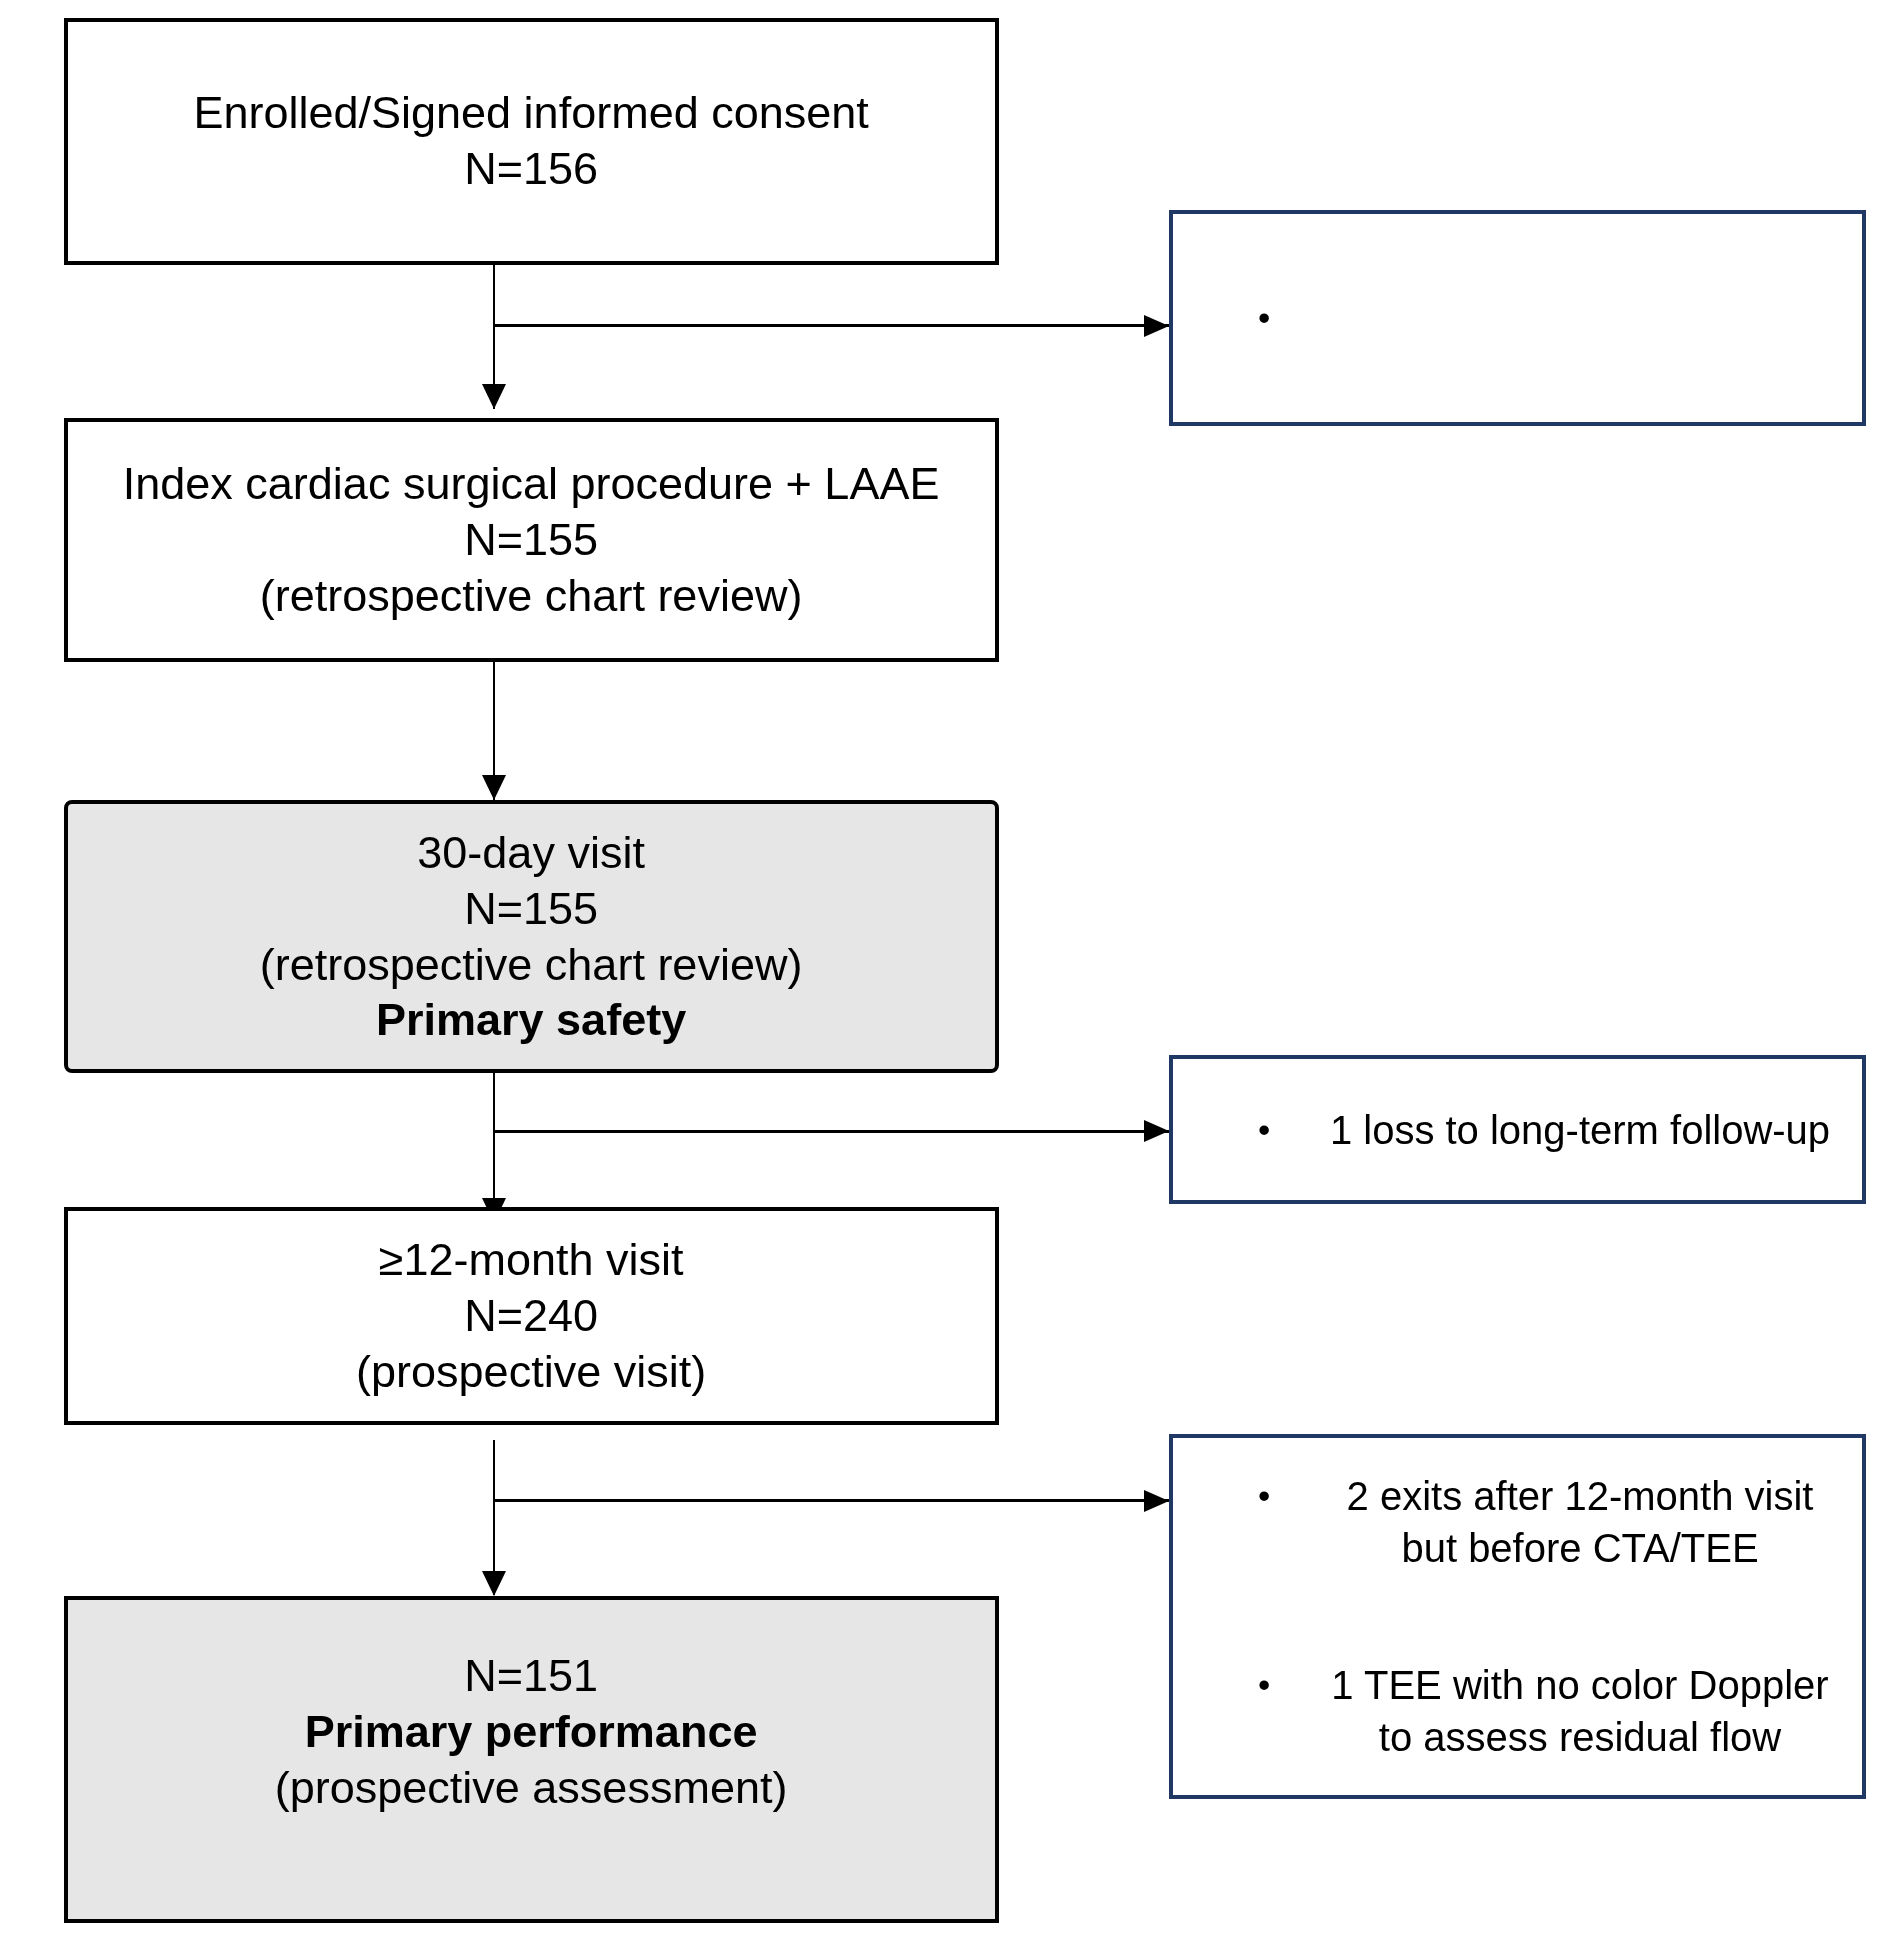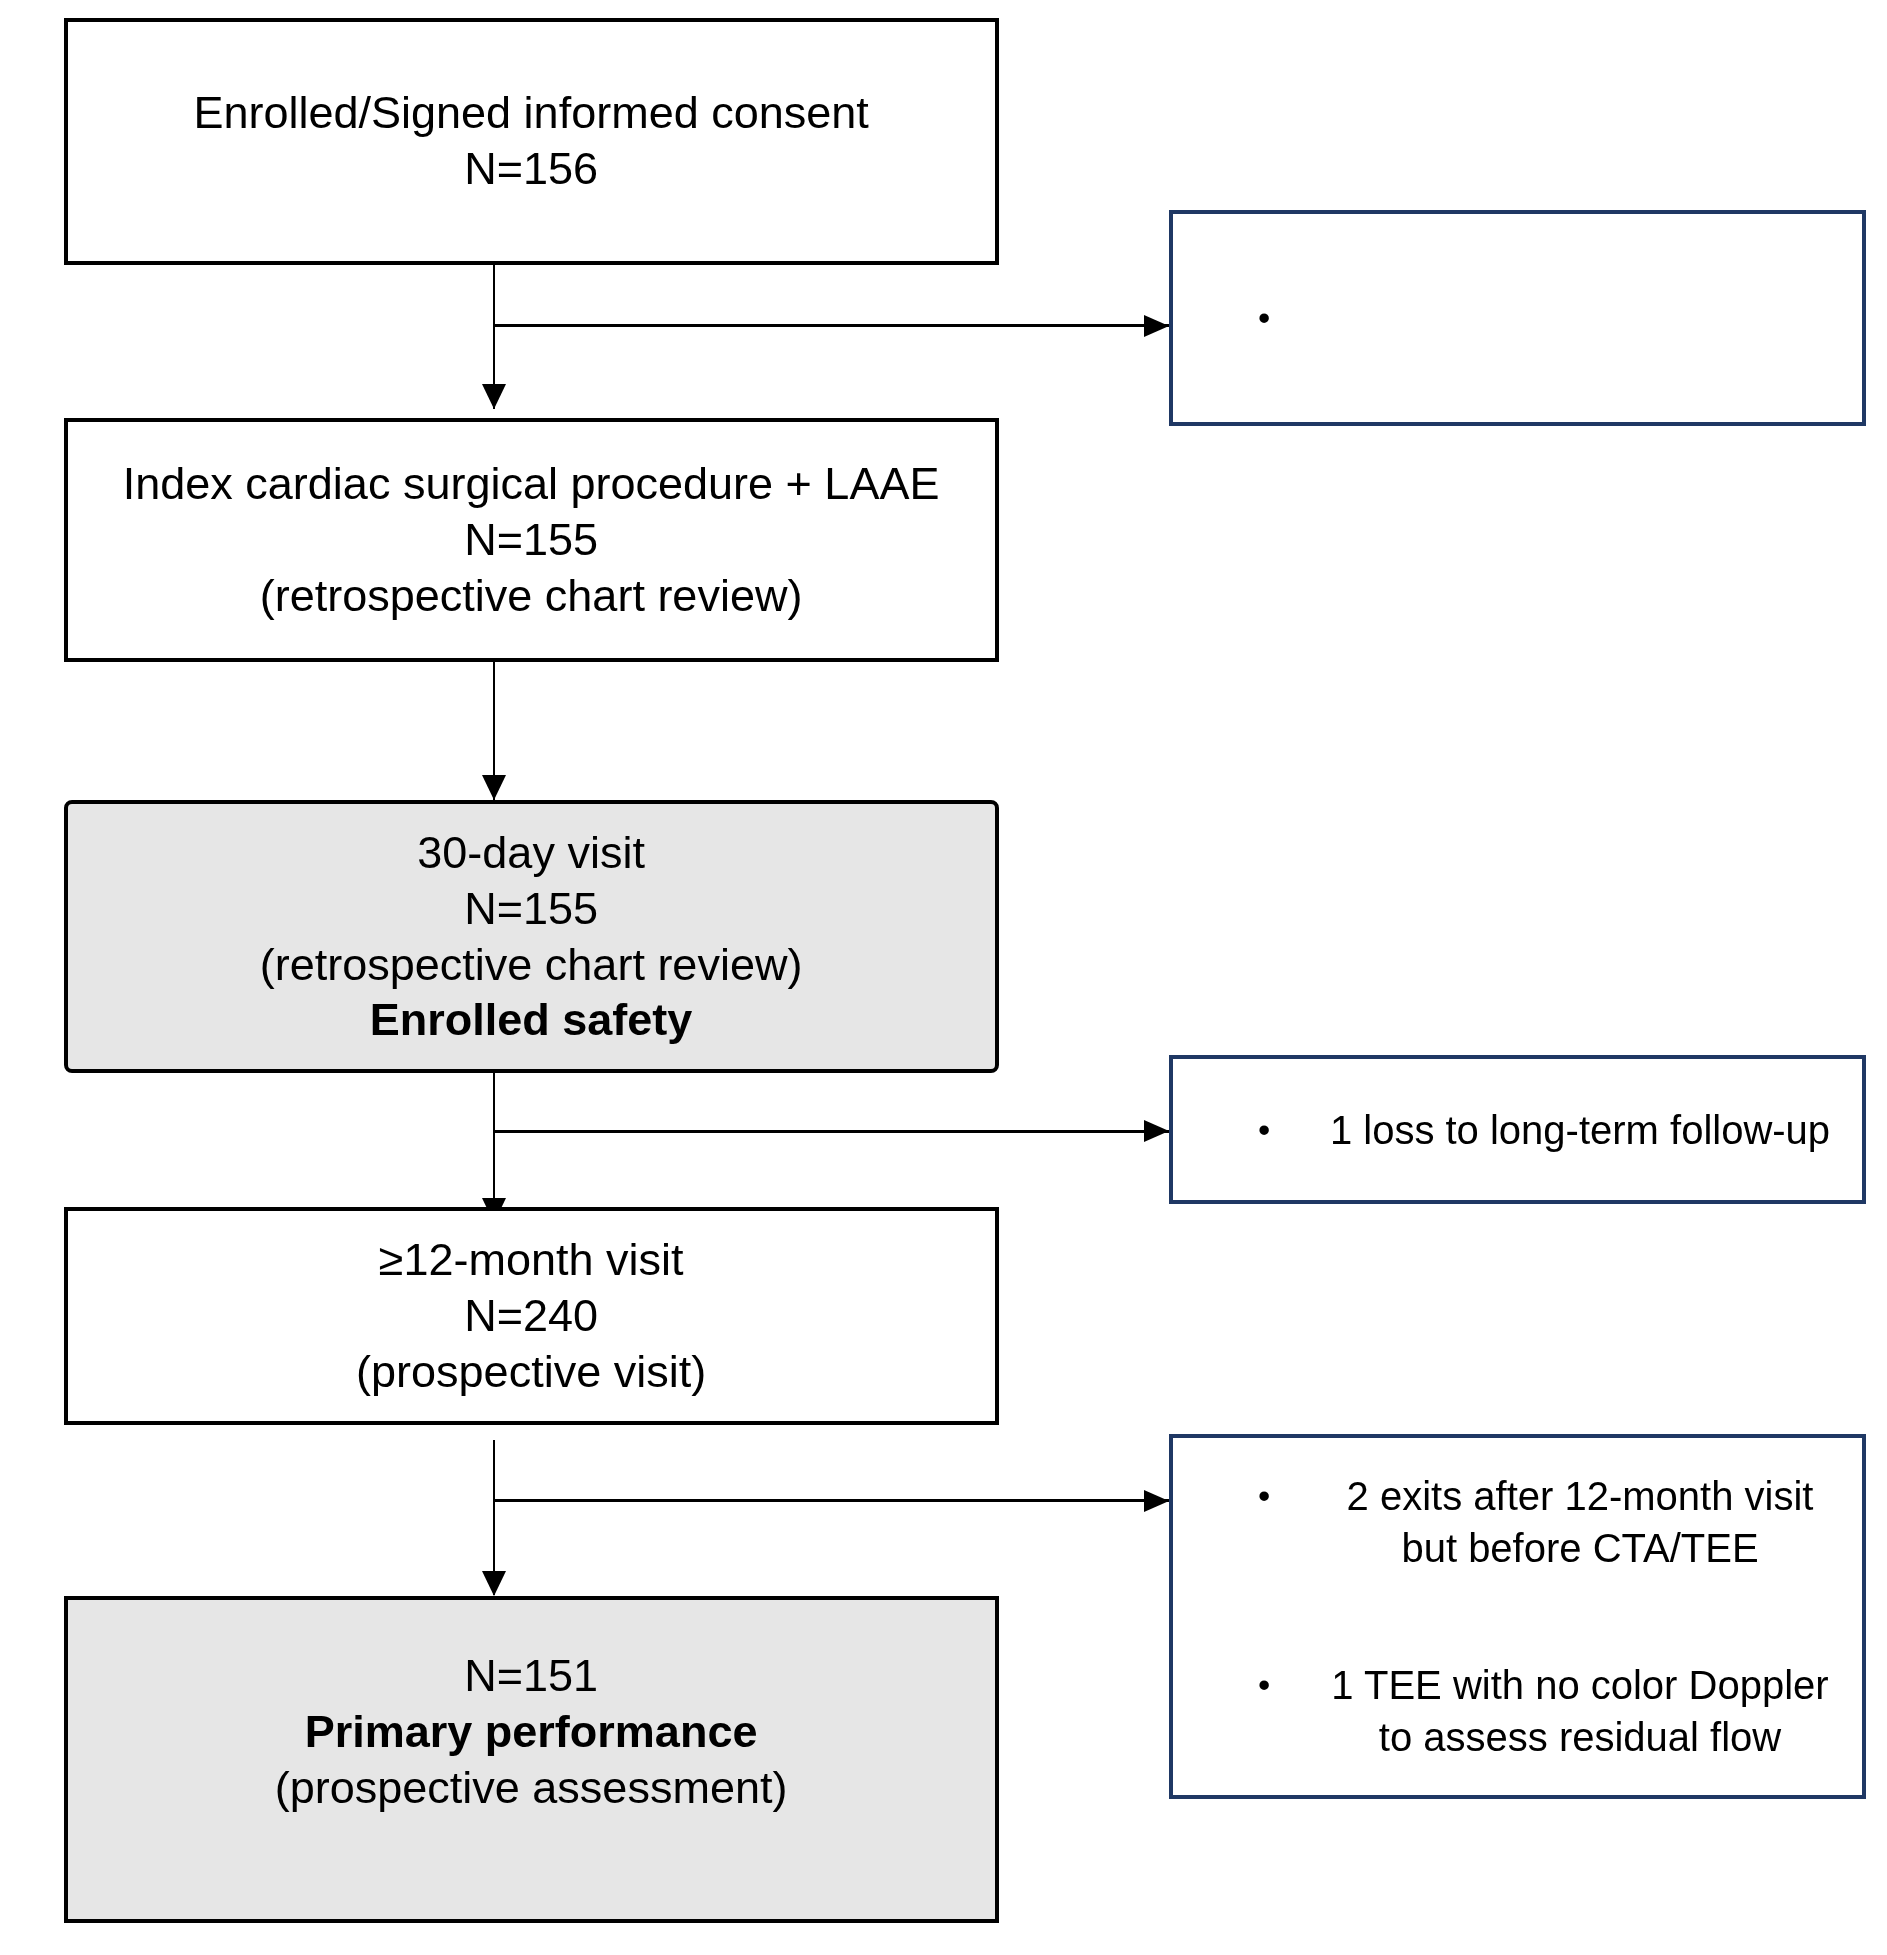--- a/index.html
+++ b/index.html
@@ -134,21 +134,21 @@
   <div class="main-box" style="top:418px;height:244px;">
     <div class="line">Index cardiac surgical procedure + LAAE</div>
     <div class="line">N=155</div>
     <div class="line">(retrospective chart review)</div>
   </div>
 
   <div class="main-box gray" style="top:800px;height:273px;border-radius:8px;">
     <div class="line">30-day visit</div>
     <div class="line">N=155</div>
     <div class="line">(retrospective chart review)</div>
-    <div class="line bold">Enrolled safety</div>
+    <div class="line bold">Primary safety</div>
   </div>
 
   <div class="main-box" style="top:1207px;height:218px;">
     <div class="line">≥12-month visit</div>
     <div class="line">N=240</div>
     <div class="line">(prospective visit)</div>
   </div>
 
   <div class="main-box gray" style="top:1596px;height:327px;padding-bottom:60px;">
     <div class="line">N=151</div>

